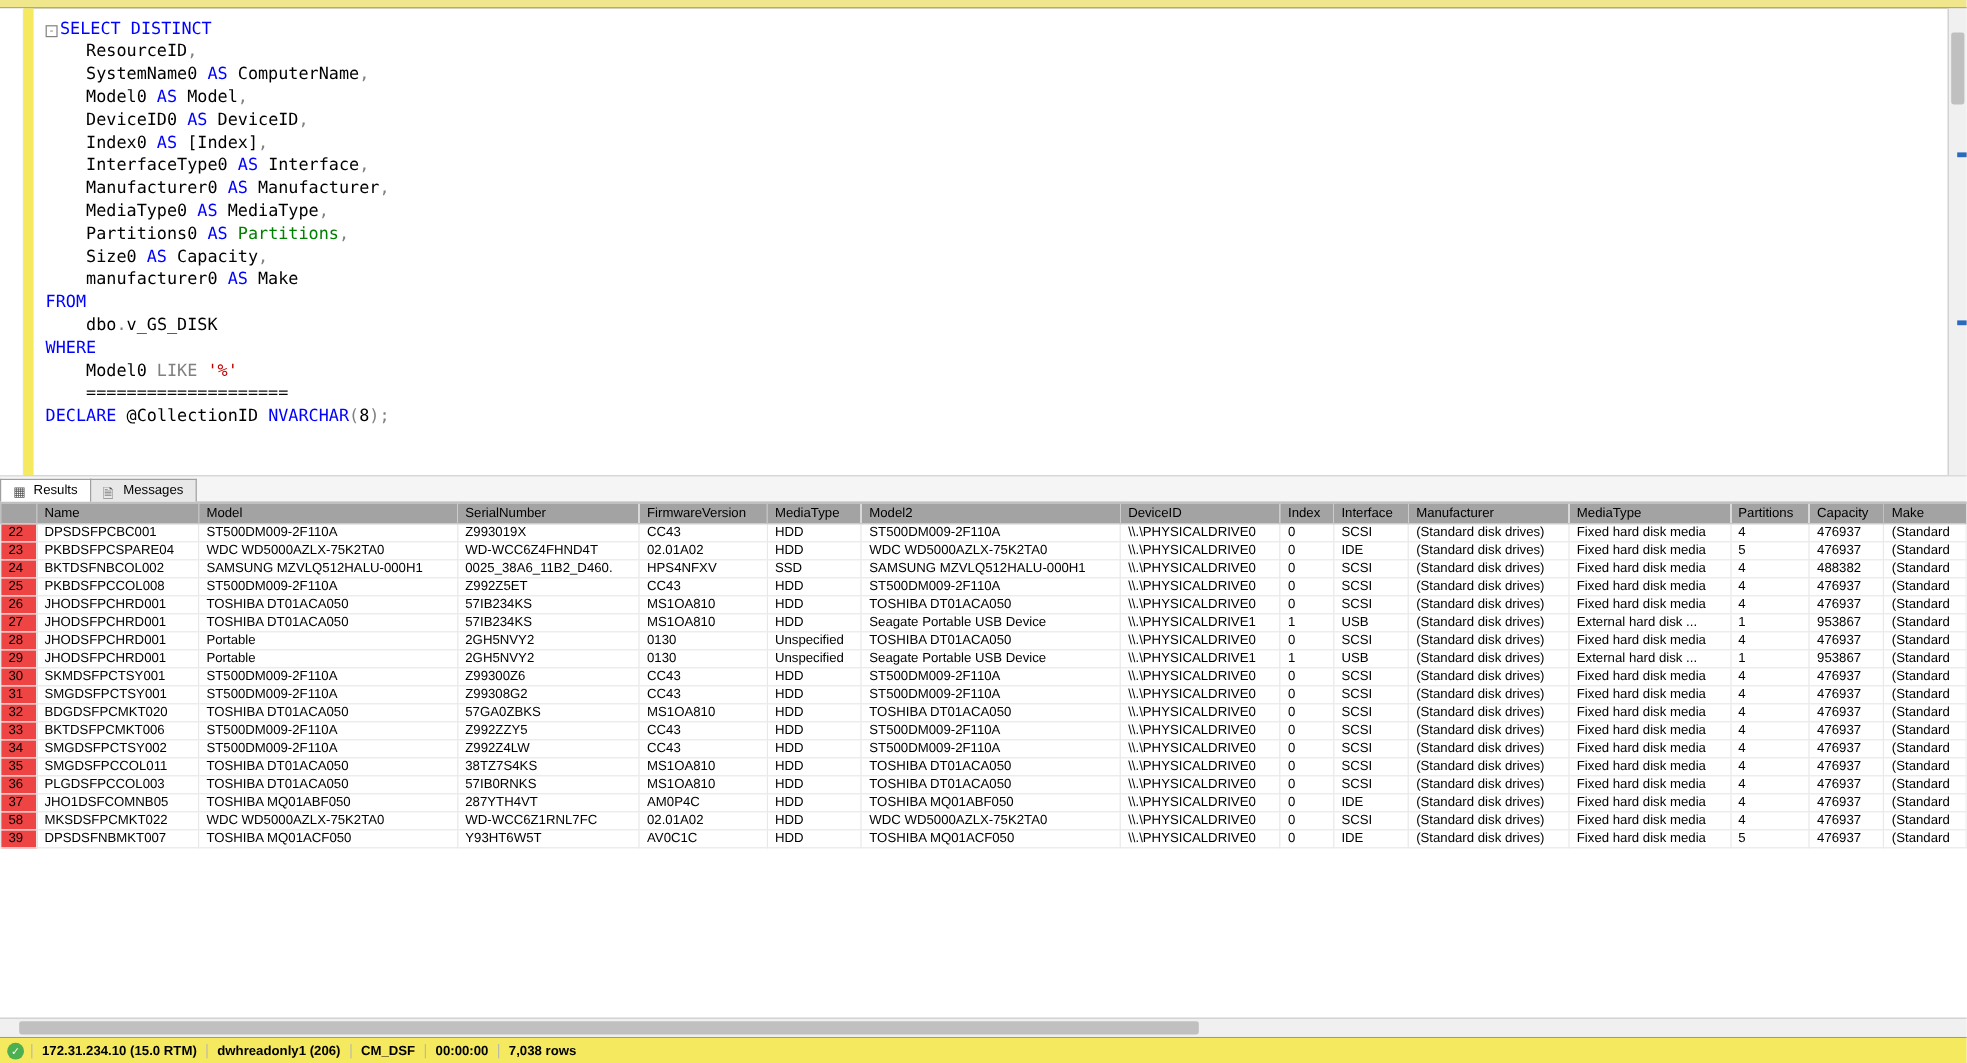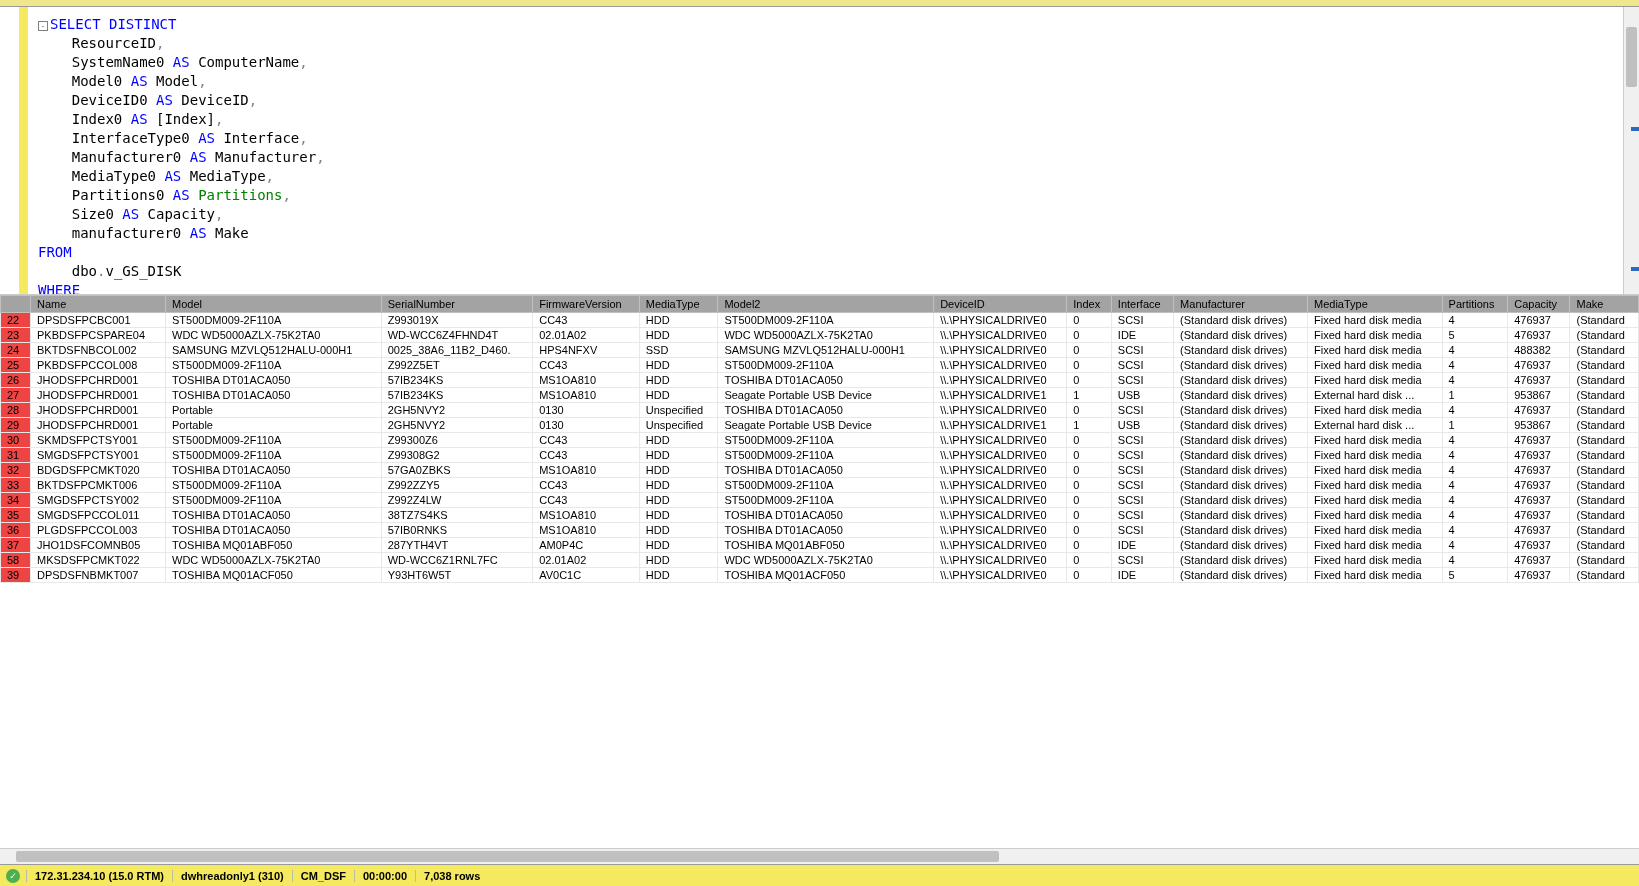--- a/index.html
+++ b/index.html
@@ -1,19 +1,19 @@
 <!DOCTYPE html>
 <html><head>
 <meta charset="utf-8">
 <style>
 * { box-sizing: border-box; margin: 0; padding: 0; }
 body { font-family: Consolas, 'Courier New', monospace; font-size: 13px; background: #fff; overflow: hidden; }
 .top-bar { height: 7px; background: #f0e68c; border-bottom: 1px solid #999; }
 .main-container { display: flex; flex-direction: column; height: calc(100vh - 7px); }
-.editor-wrapper { flex: 0 0 auto; height: 288px; display: flex; border-bottom: 1px solid #ccc; position: relative; }
+.editor-wrapper { flex: 0 0 auto; height: 390px; display: flex; border-bottom: 1px solid #ccc; position: relative; }
 .editor-gutter { width: 20px; background: #fff; border-right: 1px solid #e0e0e0; }
 .editor-highlight-bar { width: 8px; background: #f5e960; }
 .editor-content { flex: 1; padding: 8px 10px; font-family: Consolas, monospace; font-size: 14px; line-height: 19px; white-space: pre; overflow: auto; color: #000; }
 .editor-scroll { width: 16px; background: #f0f0f0; border-left: 1px solid #ccc; position: relative; }
 .editor-scroll-thumb { position: absolute; top: 20px; left: 2px; right: 2px; height: 60px; background: #c0c0c0; border-radius: 2px; }
 .marker-blue { position: absolute; right: 0; width: 8px; height: 4px; background: #2a6bbf; }
 .collapse-marker { display: inline-block; width: 10px; height: 10px; border: 1px solid #808080; text-align: center; line-height: 8px; font-size: 9px; color: #808080; margin-right: 2px; cursor: pointer; }
 .kw-blue { color: #0000ff; }
 .kw-red { color: #c00000; }
 .kw-green { color: #008000; }
@@ -52,20 +52,30 @@
     <div class="editor-highlight-bar"></div>
     <div class="editor-content" id="editor-content"><div><span class="collapse-marker">-</span><span class="kw-blue">SELECT</span><span> </span><span class="kw-blue">DISTINCT</span></div><div><span>    ResourceID</span><span class="kw-gray">,</span></div><div><span>    SystemName0 </span><span class="kw-blue">AS</span><span> ComputerName</span><span class="kw-gray">,</span></div><div><span>    Model0 </span><span class="kw-blue">AS</span><span> Model</span><span class="kw-gray">,</span></div><div><span>    DeviceID0 </span><span class="kw-blue">AS</span><span> DeviceID</span><span class="kw-gray">,</span></div><div><span>    Index0 </span><span class="kw-blue">AS</span><span> [Index]</span><span class="kw-gray">,</span></div><div><span>    InterfaceType0 </span><span class="kw-blue">AS</span><span> Interface</span><span class="kw-gray">,</span></div><div><span>    Manufacturer0 </span><span class="kw-blue">AS</span><span> Manufacturer</span><span class="kw-gray">,</span></div><div><span>    MediaType0 </span><span class="kw-blue">AS</span><span> MediaType</span><span class="kw-gray">,</span></div><div><span>    Partitions0 </span><span class="kw-blue">AS</span><span> </span><span class="kw-green">Partitions</span><span class="kw-gray">,</span></div><div><span>    Size0 </span><span class="kw-blue">AS</span><span> Capacity</span><span class="kw-gray">,</span></div><div><span>    manufacturer0 </span><span class="kw-blue">AS</span><span> Make</span></div><div><span class="kw-blue">FROM</span></div><div><span>    dbo</span><span class="kw-gray">.</span><span>v_GS_DISK</span></div><div><span class="kw-blue">WHERE</span></div><div><span>    Model0 </span><span class="kw-gray">LIKE</span><span> </span><span class="kw-red">'%'</span></div><div><span></span></div><div><span>    ====================</span></div><div><span></span></div><div><span class="kw-blue">DECLARE</span><span> @CollectionID </span><span class="kw-blue">NVARCHAR</span><span class="kw-gray">(</span><span>8</span><span class="kw-gray">);</span></div></div>
     <div class="editor-scroll">
       <div class="editor-scroll-thumb"></div>
       <div class="marker-blue" style="top:120px"></div>
       <div class="marker-blue" style="top:260px"></div>
     </div>
   </div>
 
 
+  <div class="tabs-bar">
+    <div class="tab">
+      <span class="tab-icon grid"></span>
+      <span>Results</span>
+    </div>
+    <div class="tab inactive">
+      <span class="tab-icon msg"></span>
+      <span>Messages</span>
+    </div>
+  </div>
 
   <div class="results-area">
     <table class="results-table" id="results-table">
         <thead>
           <tr>
             <th></th>
             <th>Name</th>
             <th>Model</th>
             <th>SerialNumber</th>
             <th>FirmwareVersion</th>
@@ -392,19 +402,19 @@
       </table>
   </div>
 
   <div class="hscroll-bar">
     <div class="hscroll-thumb"></div>
   </div>
 
   <div class="status-bar">
     <span class="status-icon">✓</span>
     <span class="status-cell">172.31.234.10 (15.0 RTM)</span>
-    <span class="status-cell">dwhreadonly1 (310)</span>
+    <span class="status-cell">dwhreadonly1 (206)</span>
     <span class="status-cell">CM_DSF</span>
     <span class="status-cell">00:00:00</span>
     <span class="status-cell">7,038 rows</span>
   </div>
 
 </div>
 
 </body></html>

